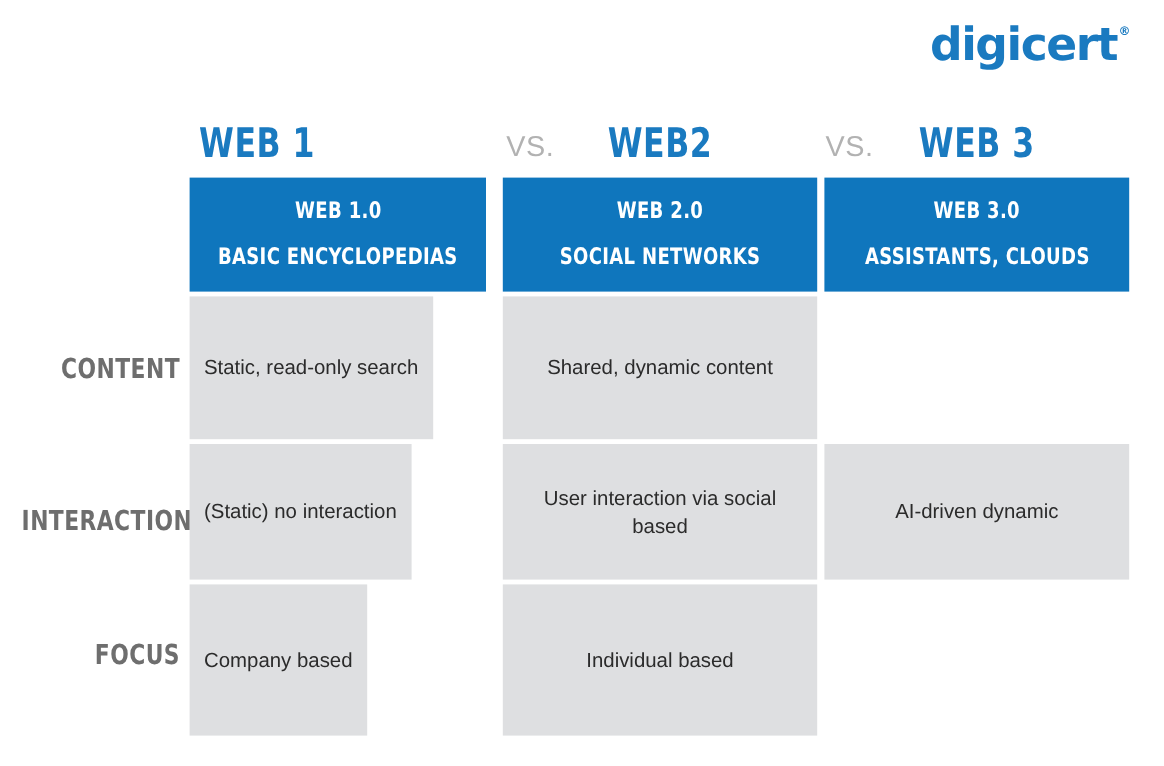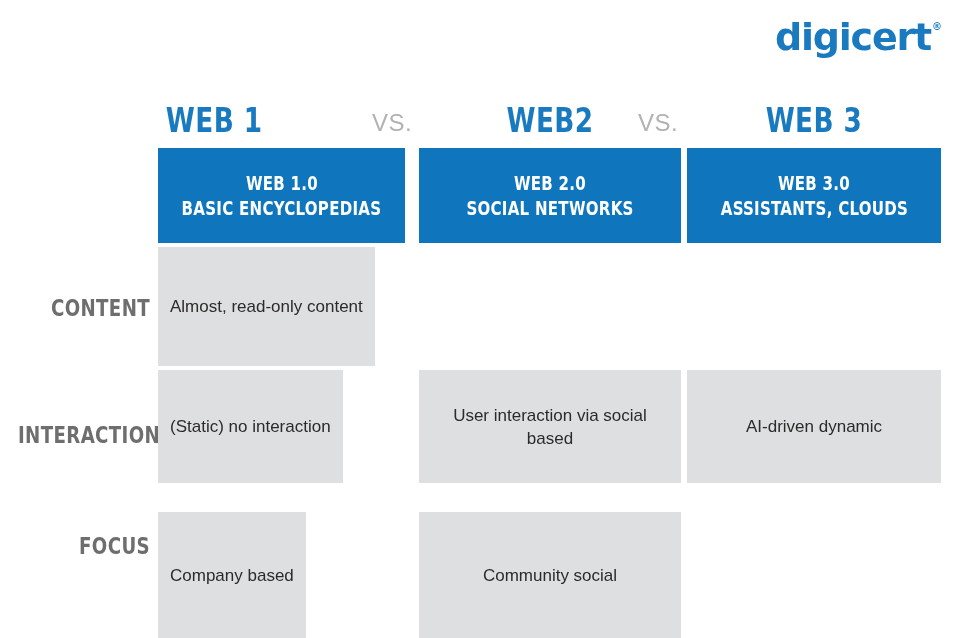--- a/index.html
+++ b/index.html
@@ -73,40 +73,40 @@
     font-size: 34px;
     color: #1a7ac0;
     letter-spacing: 0.5px;
     transform: scaleX(0.86);
   }
   .vs {
     position: absolute;
     top: 6px;
     height: 40px;
     line-height: 38px;
-    text-align: left;
+    text-align: right;
     font-family: "Liberation Sans", sans-serif;
     font-size: 24px;
     font-weight: normal;
     color: #b2b2b2;
     letter-spacing: 0.5px;
   }
   .vs-1 { left: 372px; width: 90px; }
   .vs-2 { left: 638px; width: 90px; }
 
   
   .head-band {
     position: absolute;
     top: 148px;
     height: 95px;
     background: #0f76bd;
     display: flex;
     flex-direction: column;
     align-items: center;
-    justify-content: center;
+    justify-content: space-between;
     box-sizing: border-box;
     padding: 16px 10px;
   }
   .head-line {
     font-family: "DejaVu Sans Condensed", "Liberation Sans Narrow", "Liberation Sans", sans-serif;
     font-weight: bold;
     font-size: 19px;
     color: #ffffff;
     letter-spacing: 0.3px;
     line-height: 25px;
@@ -129,21 +129,21 @@
     font-family: "Liberation Sans", sans-serif;
     font-size: 17px;
     font-weight: normal;
     color: #2b2b2b;
     line-height: 23px;
     text-align: center;
   }
 
   .row-1 { top: 247px;  height: 119px; }
   .row-2 { top: 370px;  height: 113px; }
-  .row-3 { top: 512px;  height: 126px; }
+  .row-3 { top: 487px;  height: 126px; }
 
   
   .row-label {
     position: absolute;
     left: 0;
     width: 150px;
     text-align: right;
     font-family: "DejaVu Sans Condensed", "Liberation Sans Narrow", "Liberation Sans", sans-serif;
     font-weight: bold;
     font-size: 23px;
@@ -185,33 +185,36 @@
   <div class="head-band col-3">
     <div class="head-line">WEB 3.0</div>
     <div class="head-line">ASSISTANTS, CLOUDS</div>
   </div>
 
   <div class="row-label rl-1">CONTENT</div>
   <div class="row-label rl-2">INTERACTION</div>
   <div class="row-label rl-3">FOCUS</div>
 
   <div class="cell col-1 row-1">
-    <span class="cell-text">Almost, read-only content</span>
+    <span class="cell-text">Static, read-only search</span>
+  </div>
+  <div class="cell col-2 row-1">
+    <span class="cell-text">Shared, dynamic content</span>
   </div>
 
   <div class="cell col-1 row-2">
     <span class="cell-text">(Static) no interaction</span>
   </div>
   <div class="cell col-2 row-2">
     <span class="cell-text">User interaction via social based</span>
   </div>
   <div class="cell col-3 row-2">
     <span class="cell-text">AI-driven dynamic</span>
   </div>
 
   <div class="cell col-1 row-3">
     <span class="cell-text">Company based</span>
   </div>
   <div class="cell col-2 row-3">
-    <span class="cell-text">Community social</span>
+    <span class="cell-text">Individual based</span>
   </div>
 
 </div>
 
 </body></html>

